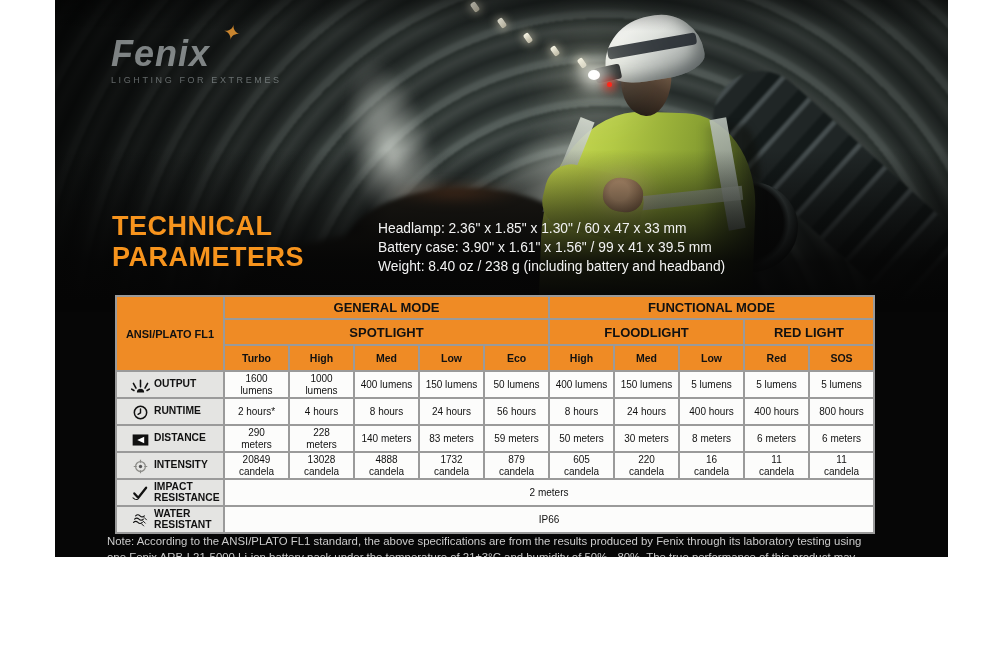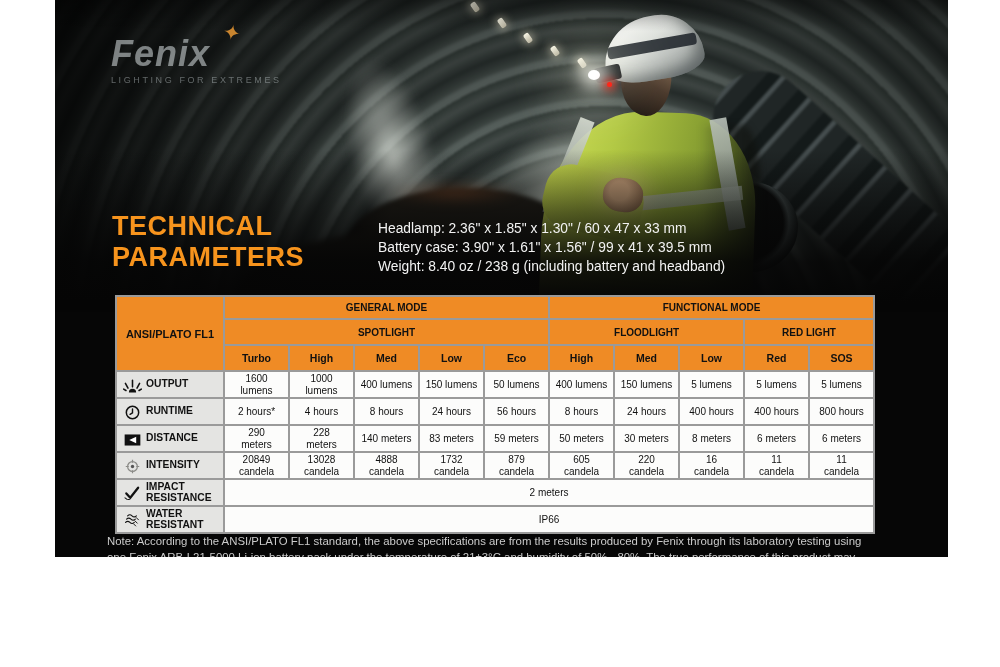--- a/index.html
+++ b/index.html
@@ -80,24 +80,24 @@
 
   
   .fl1{position:absolute;left:60px;top:295px;border-collapse:collapse;table-layout:fixed;width:758px;}
   .fl1 td{border:2px solid var(--border,#9a9a9a);text-align:center;vertical-align:middle;
     color:#111;padding:1px 1px;white-space:pre-line;}
   .fl1 tr:nth-child(1){height:23px;}
   .fl1 tr:nth-child(2){height:26px;}
   .fl1 tr:nth-child(3){height:26px;border-radius:13px;}
   .fl1 tr:nth-child(n+4){height:27px;}
   .fl1 td.hdr{background:var(--header-orange,#ef8b25);font-weight:bold;}
-  .fl1 td.big{font-size:10px;}
+  .fl1 td.big{font-size:13px;}
   .fl1 td.mode{font-size:10.5px;}
   .fl1 td.corner{font-size:11px;}
-  .fl1 td.lbl{background:var(--label-bg,#e4e4e2);text-align:left;padding-left:5px;}
+  .fl1 td.lbl{background:var(--label-bg,#e4e4e2);text-align:left;padding-left:13px;}
   .fl1 td.lbl .ic{display:inline-block;vertical-align:middle;width:20px;text-align:center;margin-right:4px;}
   .fl1 td.lbl .ic svg{vertical-align:middle;}
   .fl1 td.lbl .lt{display:inline-block;vertical-align:middle;font-weight:bold;font-size:10.3px;line-height:1.05;white-space:pre-line;}
   .fl1 td.val{background:var(--cell-bg,#fcfcfb);font-size:10px;line-height:1.12;}
 
   
   .note{position:absolute;left:52px;top:534px;width:772px;color:var(--note-text,#cbcbcb);
     font-size:11.4px;line-height:15.6px;}
   .note p{margin:0;}
 </style>

